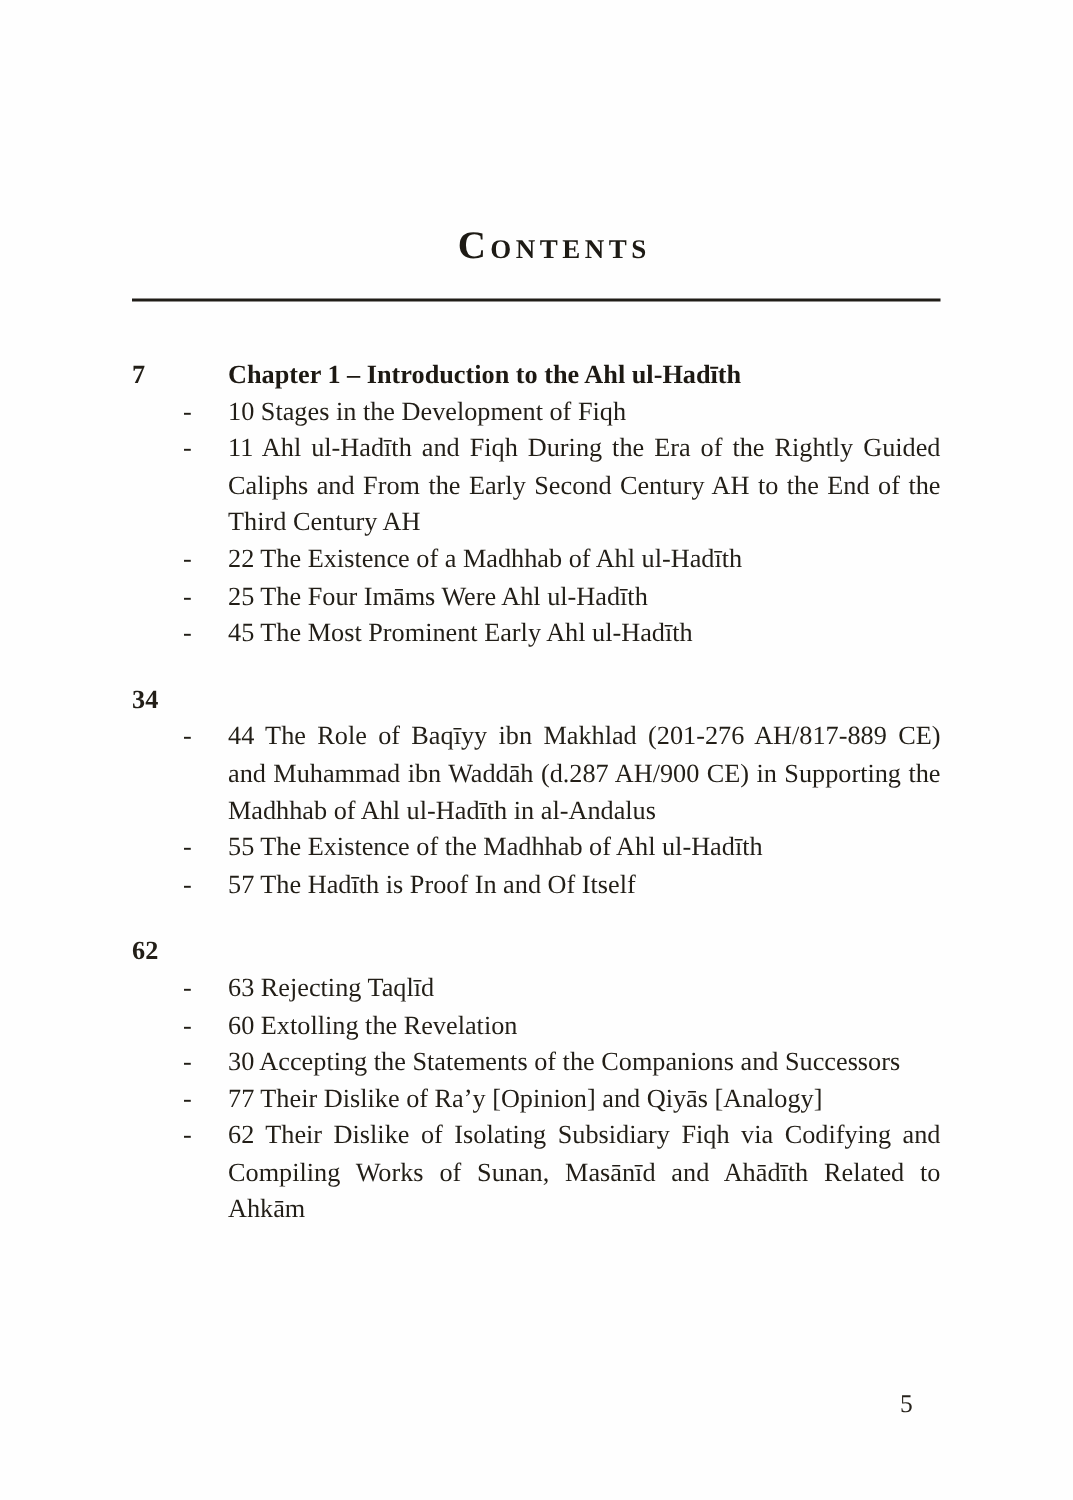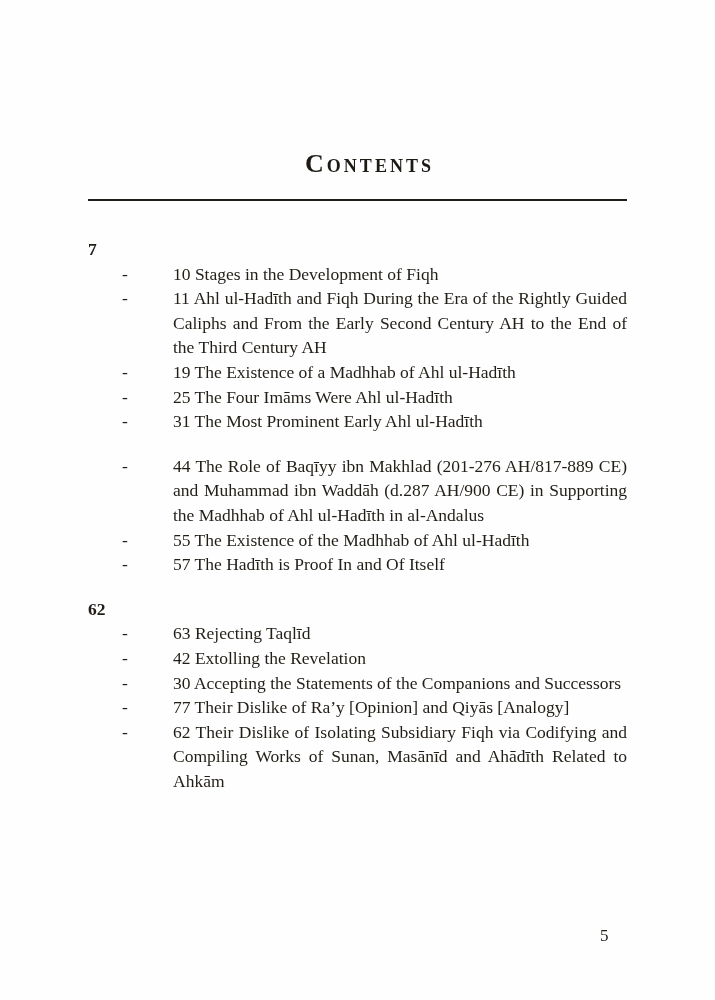--- a/index.html
+++ b/index.html
@@ -60,53 +60,54 @@
   }
   .item { display: contents; }
   .dash {
     grid-column: 2;
     text-align: left;
     padding-left: 2px;
   }
   .itext {
     grid-column: 3;
     text-align: justify;
-    margin-left: 21px;
   }
 
   .folio {
     position: absolute;
     top: 926px; left: 600px;
     font-size: 17px;
     color: #26221b;
   }
 </style>
 </head>
 <body>
 
 <div class="page">
   <h1 class="title">Contents</h1>
   <div class="divider"></div>
   <div class="toc">
       <section class="chapter">
         <div class="chpage">7</div>
+        <h2 class="chtitle">Chapter 1 – Introduction to the Ahl ul-Hadīth</h2>
         <div class="item"><span class="dash">-</span><div class="itext">10 Stages in the Development of Fiqh</div></div>
         <div class="item"><span class="dash">-</span><div class="itext">11 Ahl ul-Hadīth and Fiqh During the Era of the Rightly Guided Caliphs and From the Early Second Century AH to the End of the Third Century AH</div></div>
-        <div class="item"><span class="dash">-</span><div class="itext">19 The Existence of a Madhhab of Ahl ul-Hadīth</div></div>
+        <div class="item"><span class="dash">-</span><div class="itext">22 The Existence of a Madhhab of Ahl ul-Hadīth</div></div>
         <div class="item"><span class="dash">-</span><div class="itext">25 The Four Imāms Were Ahl ul-Hadīth</div></div>
-        <div class="item"><span class="dash">-</span><div class="itext">31 The Most Prominent Early Ahl ul-Hadīth</div></div>
+        <div class="item"><span class="dash">-</span><div class="itext">45 The Most Prominent Early Ahl ul-Hadīth</div></div>
       </section>
       <section class="chapter">
+        <div class="chpage">34</div>
         <div class="item"><span class="dash">-</span><div class="itext">44 The Role of Baqīyy ibn Makhlad (201-276 AH/817-889 CE) and Muhammad ibn Waddāh (d.287 AH/900 CE) in Supporting the Madhhab of Ahl ul-Hadīth in al-Andalus</div></div>
         <div class="item"><span class="dash">-</span><div class="itext">55 The Existence of the Madhhab of Ahl ul-Hadīth</div></div>
         <div class="item"><span class="dash">-</span><div class="itext">57 The Hadīth is Proof In and Of Itself</div></div>
       </section>
       <section class="chapter">
         <div class="chpage">62</div>
         <div class="item"><span class="dash">-</span><div class="itext">63 Rejecting Taqlīd</div></div>
-        <div class="item"><span class="dash">-</span><div class="itext">42 Extolling the Revelation</div></div>
+        <div class="item"><span class="dash">-</span><div class="itext">60 Extolling the Revelation</div></div>
         <div class="item"><span class="dash">-</span><div class="itext">30 Accepting the Statements of the Companions and Successors</div></div>
         <div class="item"><span class="dash">-</span><div class="itext">77 Their Dislike of Ra’y [Opinion] and Qiyās [Analogy]</div></div>
         <div class="item"><span class="dash">-</span><div class="itext">62 Their Dislike of Isolating Subsidiary Fiqh via Codifying and Compiling Works of Sunan, Masānīd and Ahādīth Related to Ahkām</div></div>
       </section>
     </div>
   <div class="folio">5</div>
 </div>
 
 </body></html>

